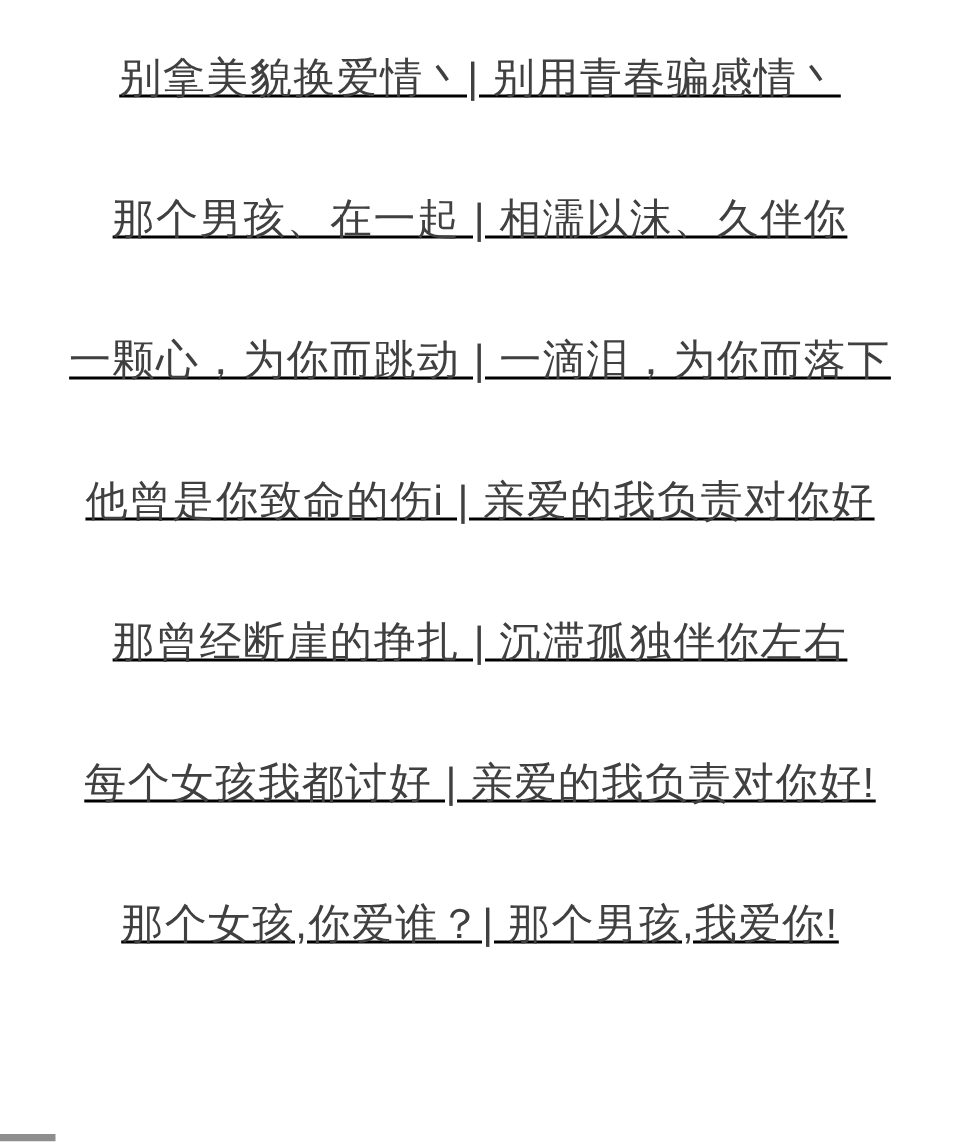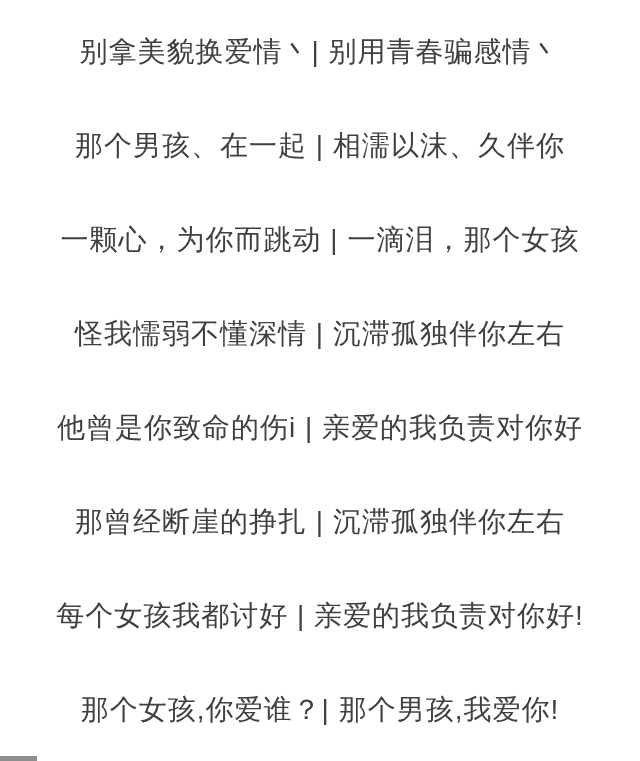--- a/index.html
+++ b/index.html
@@ -9,20 +9,21 @@
   body {
     width: 640px;
     height: 761px;
     overflow: hidden;
     position: relative;
     background: #ffffff;
     font-family: "Liberation Sans", sans-serif;
   }
   .lyrics-article {
     padding-top: 25px;
+    text-decoration: underline;
   }
   .lyric-line {
     margin: 0 auto 41px auto;
     max-width: 566px;
     text-align: center;
     font-size: 28px;
     line-height: 53px;
     letter-spacing: 1px;
     font-weight: 300;
     color: #404040;
@@ -37,21 +38,20 @@
     height: 5px;
     background: #8e8e8e;
   }
 </style>
 </head>
 <body>
 
 <main class="lyrics-article">
   <p class="lyric-line">别拿美貌换爱情丶| 别用青春骗感情丶</p>
   <p class="lyric-line">那个男孩、在一起 | 相濡以沫、久伴你</p>
-  <p class="lyric-line">一颗心，为你而跳动 | 一滴泪，那个女孩</p>
-  <p class="lyric-line">怪我懦弱不懂深情 | 沉滞孤独伴你左右</p>
+  <p class="lyric-line">一颗心，为你而跳动 | 一滴泪，为你而落下</p>
   <p class="lyric-line">他曾是你致命的伤i | 亲爱的我负责对你好</p>
   <p class="lyric-line">那曾经断崖的挣扎 | 沉滞孤独伴你左右</p>
   <p class="lyric-line">每个女孩我都讨好 | 亲爱的我负责对你好!</p>
   <p class="lyric-line">那个女孩,你爱谁？| 那个男孩,我爱你!</p>
 </main>
 
 <div class="corner-fragment"></div>
 
 </body></html>

